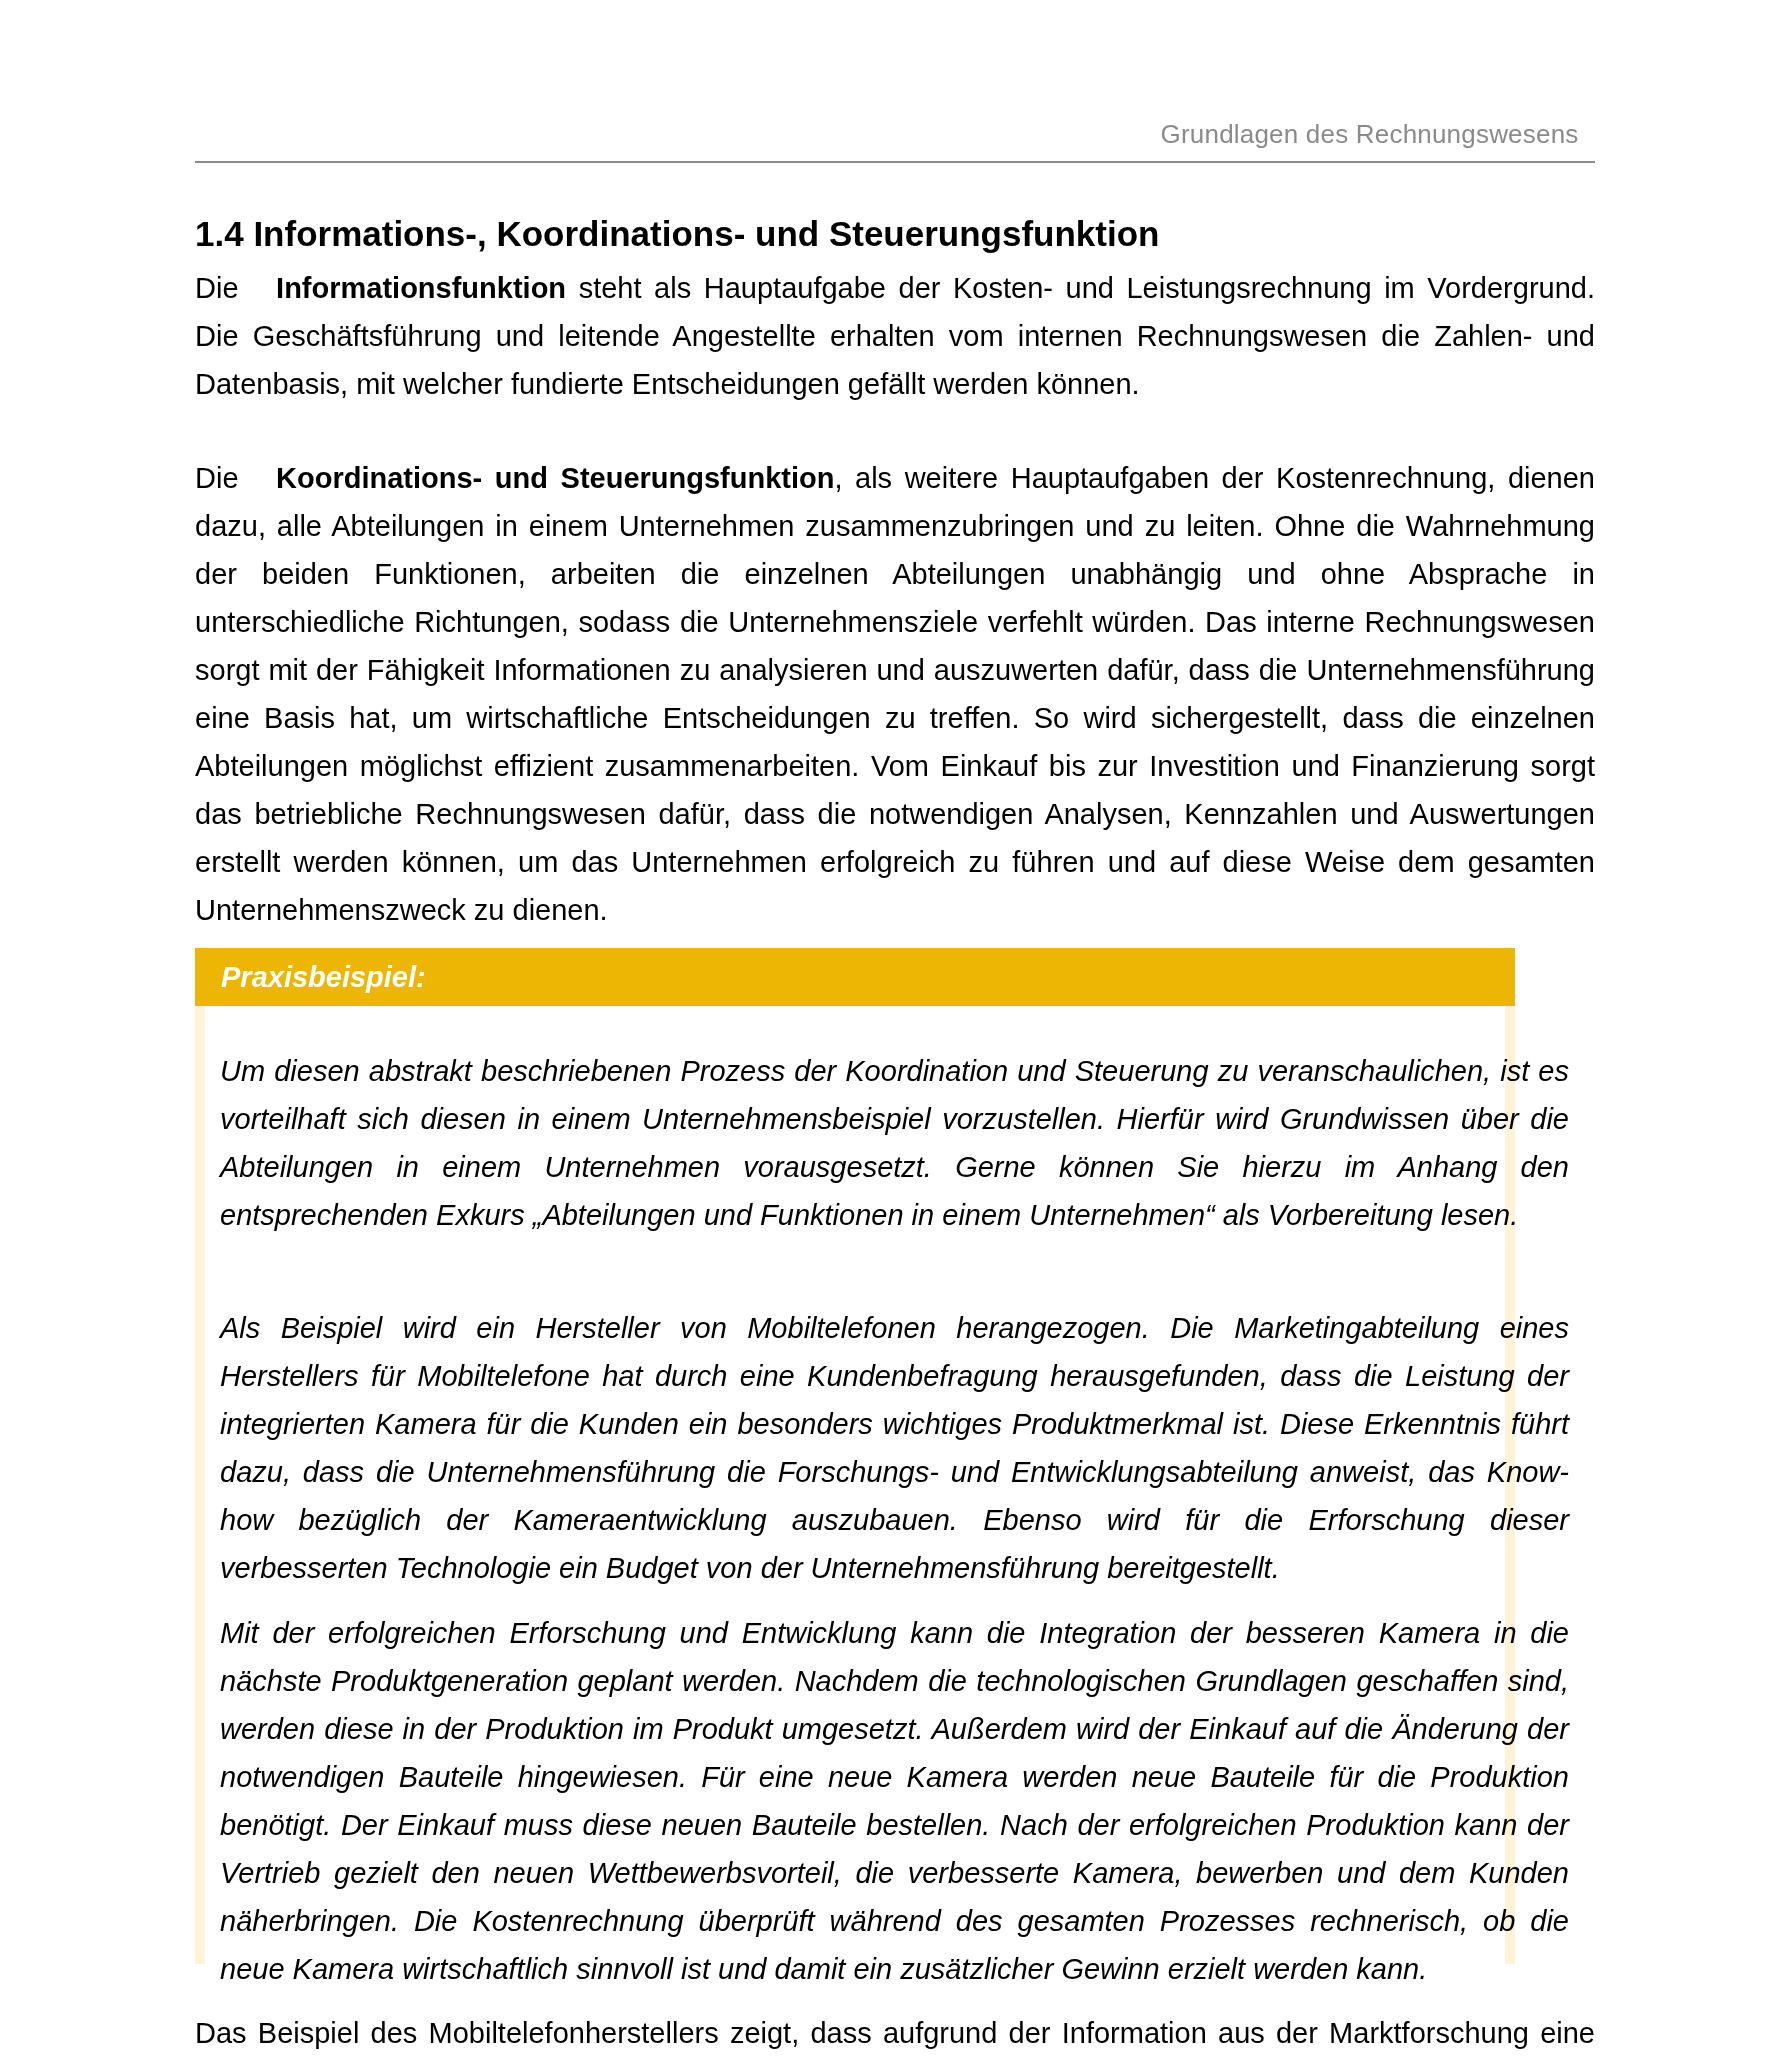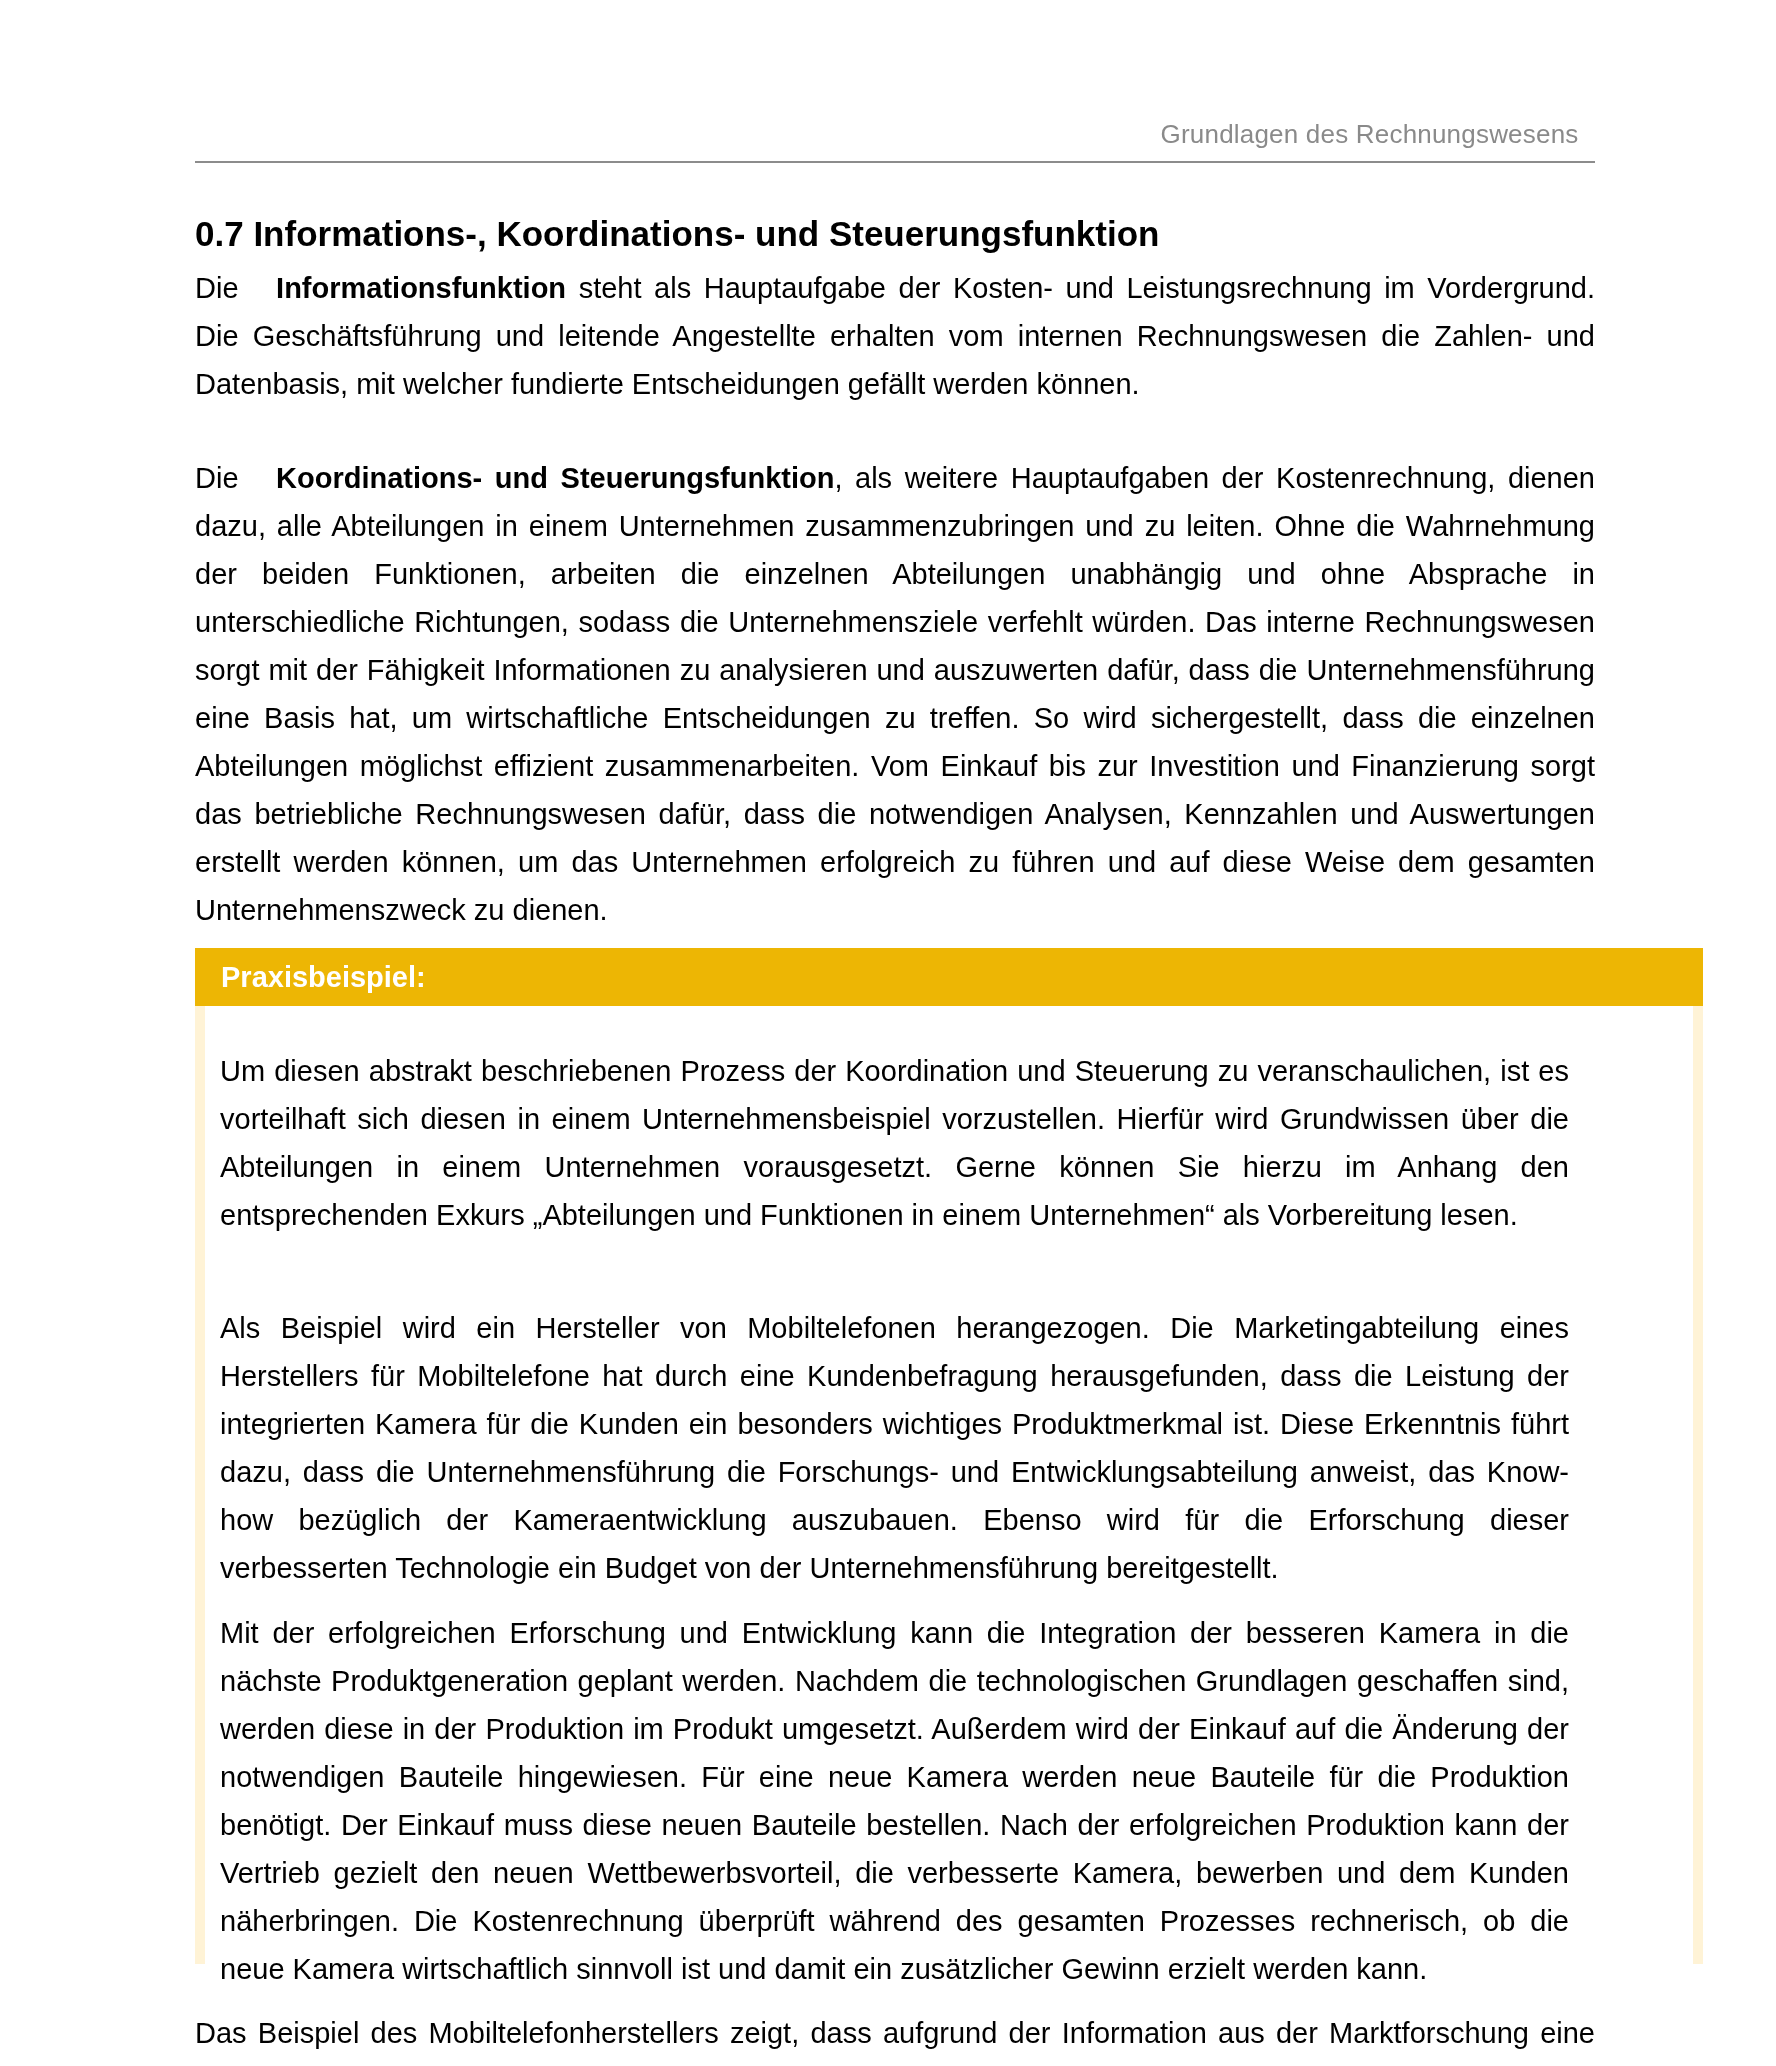--- a/index.html
+++ b/index.html
@@ -7,35 +7,35 @@
          font-family: "Liberation Sans", "DejaVu Sans", sans-serif; color: #000; }
   .page-header { position: absolute; left: 195px; top: 112px; width: 1400px; height: 49px;
                  border-bottom: 2.5px solid #8c8c8c; }
   .page-header .running-title { position: absolute; right: 16.5px; top: 7.4px; font-size: 26px;
                  color: #8a8a8a; letter-spacing: 0.2px; }
   .section-title { position: absolute; left: 195px; top: 209px; width: 1400px; margin: 0;
                    font-size: 35px; font-weight: bold; line-height: 50px; }
   .para { position: absolute; left: 195px; width: 1400px; margin: 0; font-size: 29px;
           line-height: 48px; text-align: justify; }
   .para b { font-weight: bold; margin-left: 25px; }
-  .example-box { position: absolute; left: 195px; top: 948px; width: 1508px; height: 1016px; }
+  .example-box { position: absolute; left: 195px; top: 948px; width: 1320px; height: 1016px; font-style: italic; }
   .example-header { height: 58px; background: #edb604; color: #ffffff; font-weight: bold;
                     font-size: 29px; line-height: 58px; padding-left: 26px; box-sizing: border-box; }
   .example-body { position: absolute; top: 58px; left: 0; right: 0; bottom: 0;
                   border-left: 10.7px solid #fff3d6; border-right: 10.7px solid #fff3d6; box-sizing: border-box; }
   .example-body .para { left: 15px; width: 1349px; }
 </style>
 </head>
 <body>
 
 <div class="page-header">
   <span class="running-title">Grundlagen des Rechnungswesens</span>
 </div>
 
-<h1 class="section-title">0.7 Informations-, Koordinations- und Steuerungsfunktion</h1>
+<h1 class="section-title">1.4 Informations-, Koordinations- und Steuerungsfunktion</h1>
 
 <p class="para" style="top:264px;"><span>Die </span><b>Informationsfunktion</b><span> steht als Hauptaufgabe der Kosten- und Leistungsrechnung im Vordergrund. Die Geschäftsführung und leitende Angestellte erhalten vom internen Rechnungswesen die Zahlen- und Datenbasis, mit welcher fundierte Entscheidungen gefällt werden können.</span></p>
 
 <p class="para" style="top:454px;"><span>Die </span><b>Koordinations- und Steuerungsfunktion</b><span>, als weitere Hauptaufgaben der Kostenrechnung, dienen dazu, alle Abteilungen in einem Unternehmen zusammenzubringen und zu leiten. Ohne die Wahrnehmung der beiden Funktionen, arbeiten die einzelnen Abteilungen unabhängig und ohne Absprache in unterschiedliche Richtungen, sodass die Unternehmensziele verfehlt würden. Das interne Rechnungswesen sorgt mit der Fähigkeit Informationen zu analysieren und auszuwerten dafür, dass die Unternehmensführung eine Basis hat, um wirtschaftliche Entscheidungen zu treffen. So wird sichergestellt, dass die einzelnen Abteilungen möglichst effizient zusammenarbeiten. Vom Einkauf bis zur Investition und Finanzierung sorgt das betriebliche Rechnungswesen dafür, dass die notwendigen Analysen, Kennzahlen und Auswertungen erstellt werden können, um das Unternehmen erfolgreich zu führen und auf diese Weise dem gesamten Unternehmenszweck zu dienen.</span></p>
 
 <div class="example-box">
   <div class="example-header">Praxisbeispiel:</div>
   <div class="example-body">
     <p class="para" style="top:41px;">Um diesen abstrakt beschriebenen Prozess der Koordination und Steuerung zu veranschaulichen, ist es vorteilhaft sich diesen in einem Unternehmensbeispiel vorzustellen. Hierfür wird Grundwissen über die Abteilungen in einem Unternehmen vorausgesetzt. Gerne können Sie hierzu im Anhang den entsprechenden Exkurs „Abteilungen und Funktionen in einem Unternehmen“ als Vorbereitung lesen.</p>
     <p class="para" style="top:298px;">Als Beispiel wird ein Hersteller von Mobiltelefonen herangezogen. Die Marketingabteilung eines Herstellers für Mobiltelefone hat durch eine Kundenbefragung herausgefunden, dass die Leistung der integrierten Kamera für die Kunden ein besonders wichtiges Produktmerkmal ist. Diese Erkenntnis führt dazu, dass die Unternehmensführung die Forschungs- und Entwicklungsabteilung anweist, das Know-how bezüglich der Kameraentwicklung auszubauen. Ebenso wird für die Erforschung dieser verbesserten Technologie ein Budget von der Unternehmensführung bereitgestellt.</p>

